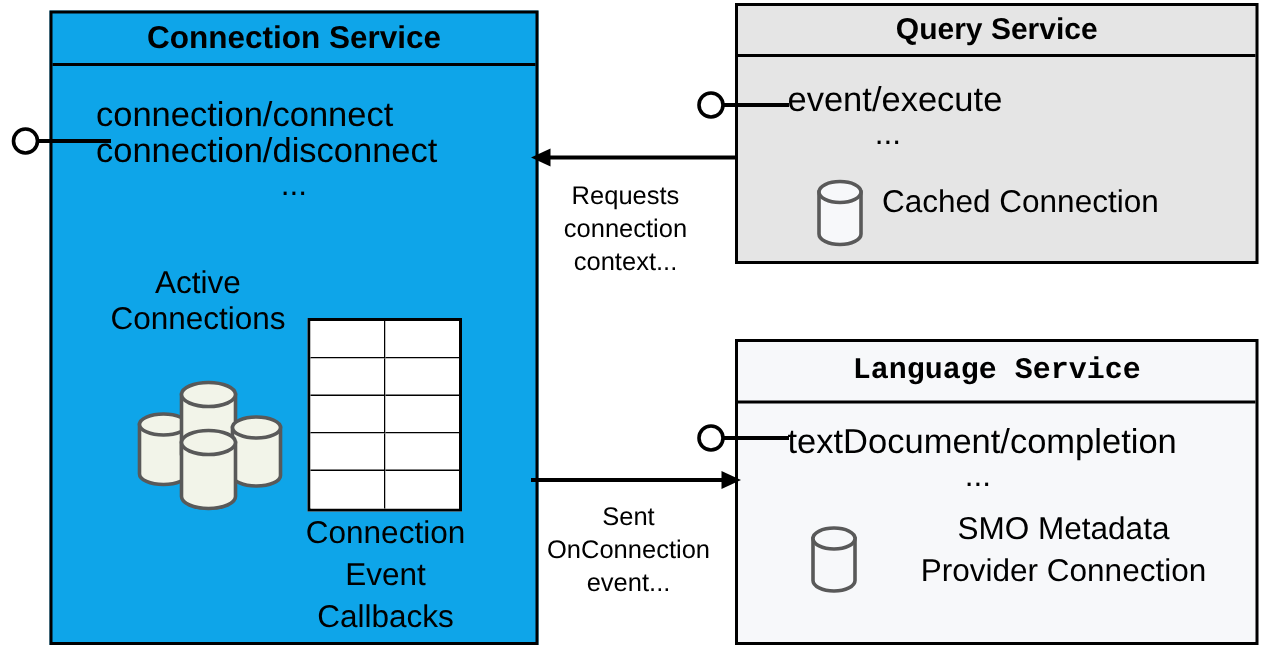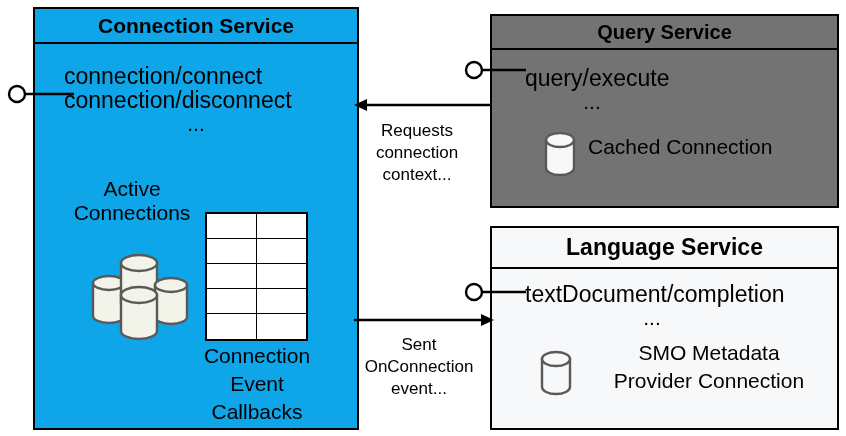--- a/index.html
+++ b/index.html
@@ -43,35 +43,35 @@
     left: 33px;
     top: 7px;
     width: 326px;
     height: 423px;
     background: #0ea5e9;
   }
   #connection-service .box-title { height: 35px; font-size: 21px; }
 
   #query-service {
     left: 490px;
-    top: 14px;
+    top: 2px;
     width: 349px;
-    height: 194px;
-    background: #737373;
+    height: 174px;
+    background: #e5e5e5;
   }
   #query-service .box-title { height: 34px; font-size: 20px; }
 
   #language-service {
     left: 490px;
     top: 226px;
     width: 349px;
     height: 204px;
     background: #f7f8fa;
   }
-  #language-service .box-title { height: 41px; font-size: 23px; }
+  #language-service .box-title { height: 41px; font-size: 20px; font-family: Liberation Mono, monospace; }
 
   
   .op-text {
     position: absolute;
     color: #000000;
     font-size: 23px;
     line-height: 1.12;
     white-space: nowrap;
   }
   .ellipsis-line {
@@ -185,21 +185,21 @@
       <div class="label-text" style="left:142px; top:356px; width:160px;">Callbacks</div>
       <div class="label-text" style="left:142px; top:328px; width:160px;">Event</div>
 
     </div>
   </div>
 
   <div class="component-box" id="query-service">
     <div class="box-title">Query Service</div>
     <div class="box-body">
 
-      <div class="op-text" style="left:33px; top:16px;">query/execute</div>
+      <div class="op-text" style="left:33px; top:16px;">event/execute</div>
 
       <div class="ellipsis-line" style="left:0; top:40px; width:200px;">...</div>
 
       <svg class="cyl-icon" style="left:49px; top:78px;" width="38" height="52" viewBox="0 0 38 52">
         <g fill="#f7f8fa" stroke="#595959" stroke-width="2.4">
           <path d="M5 12 L5 40 A14 7 0 0 0 33 40 L33 12 Z"></path>
           <ellipse cx="19" cy="12" rx="14" ry="7"></ellipse>
         </g>
       </svg>
 

